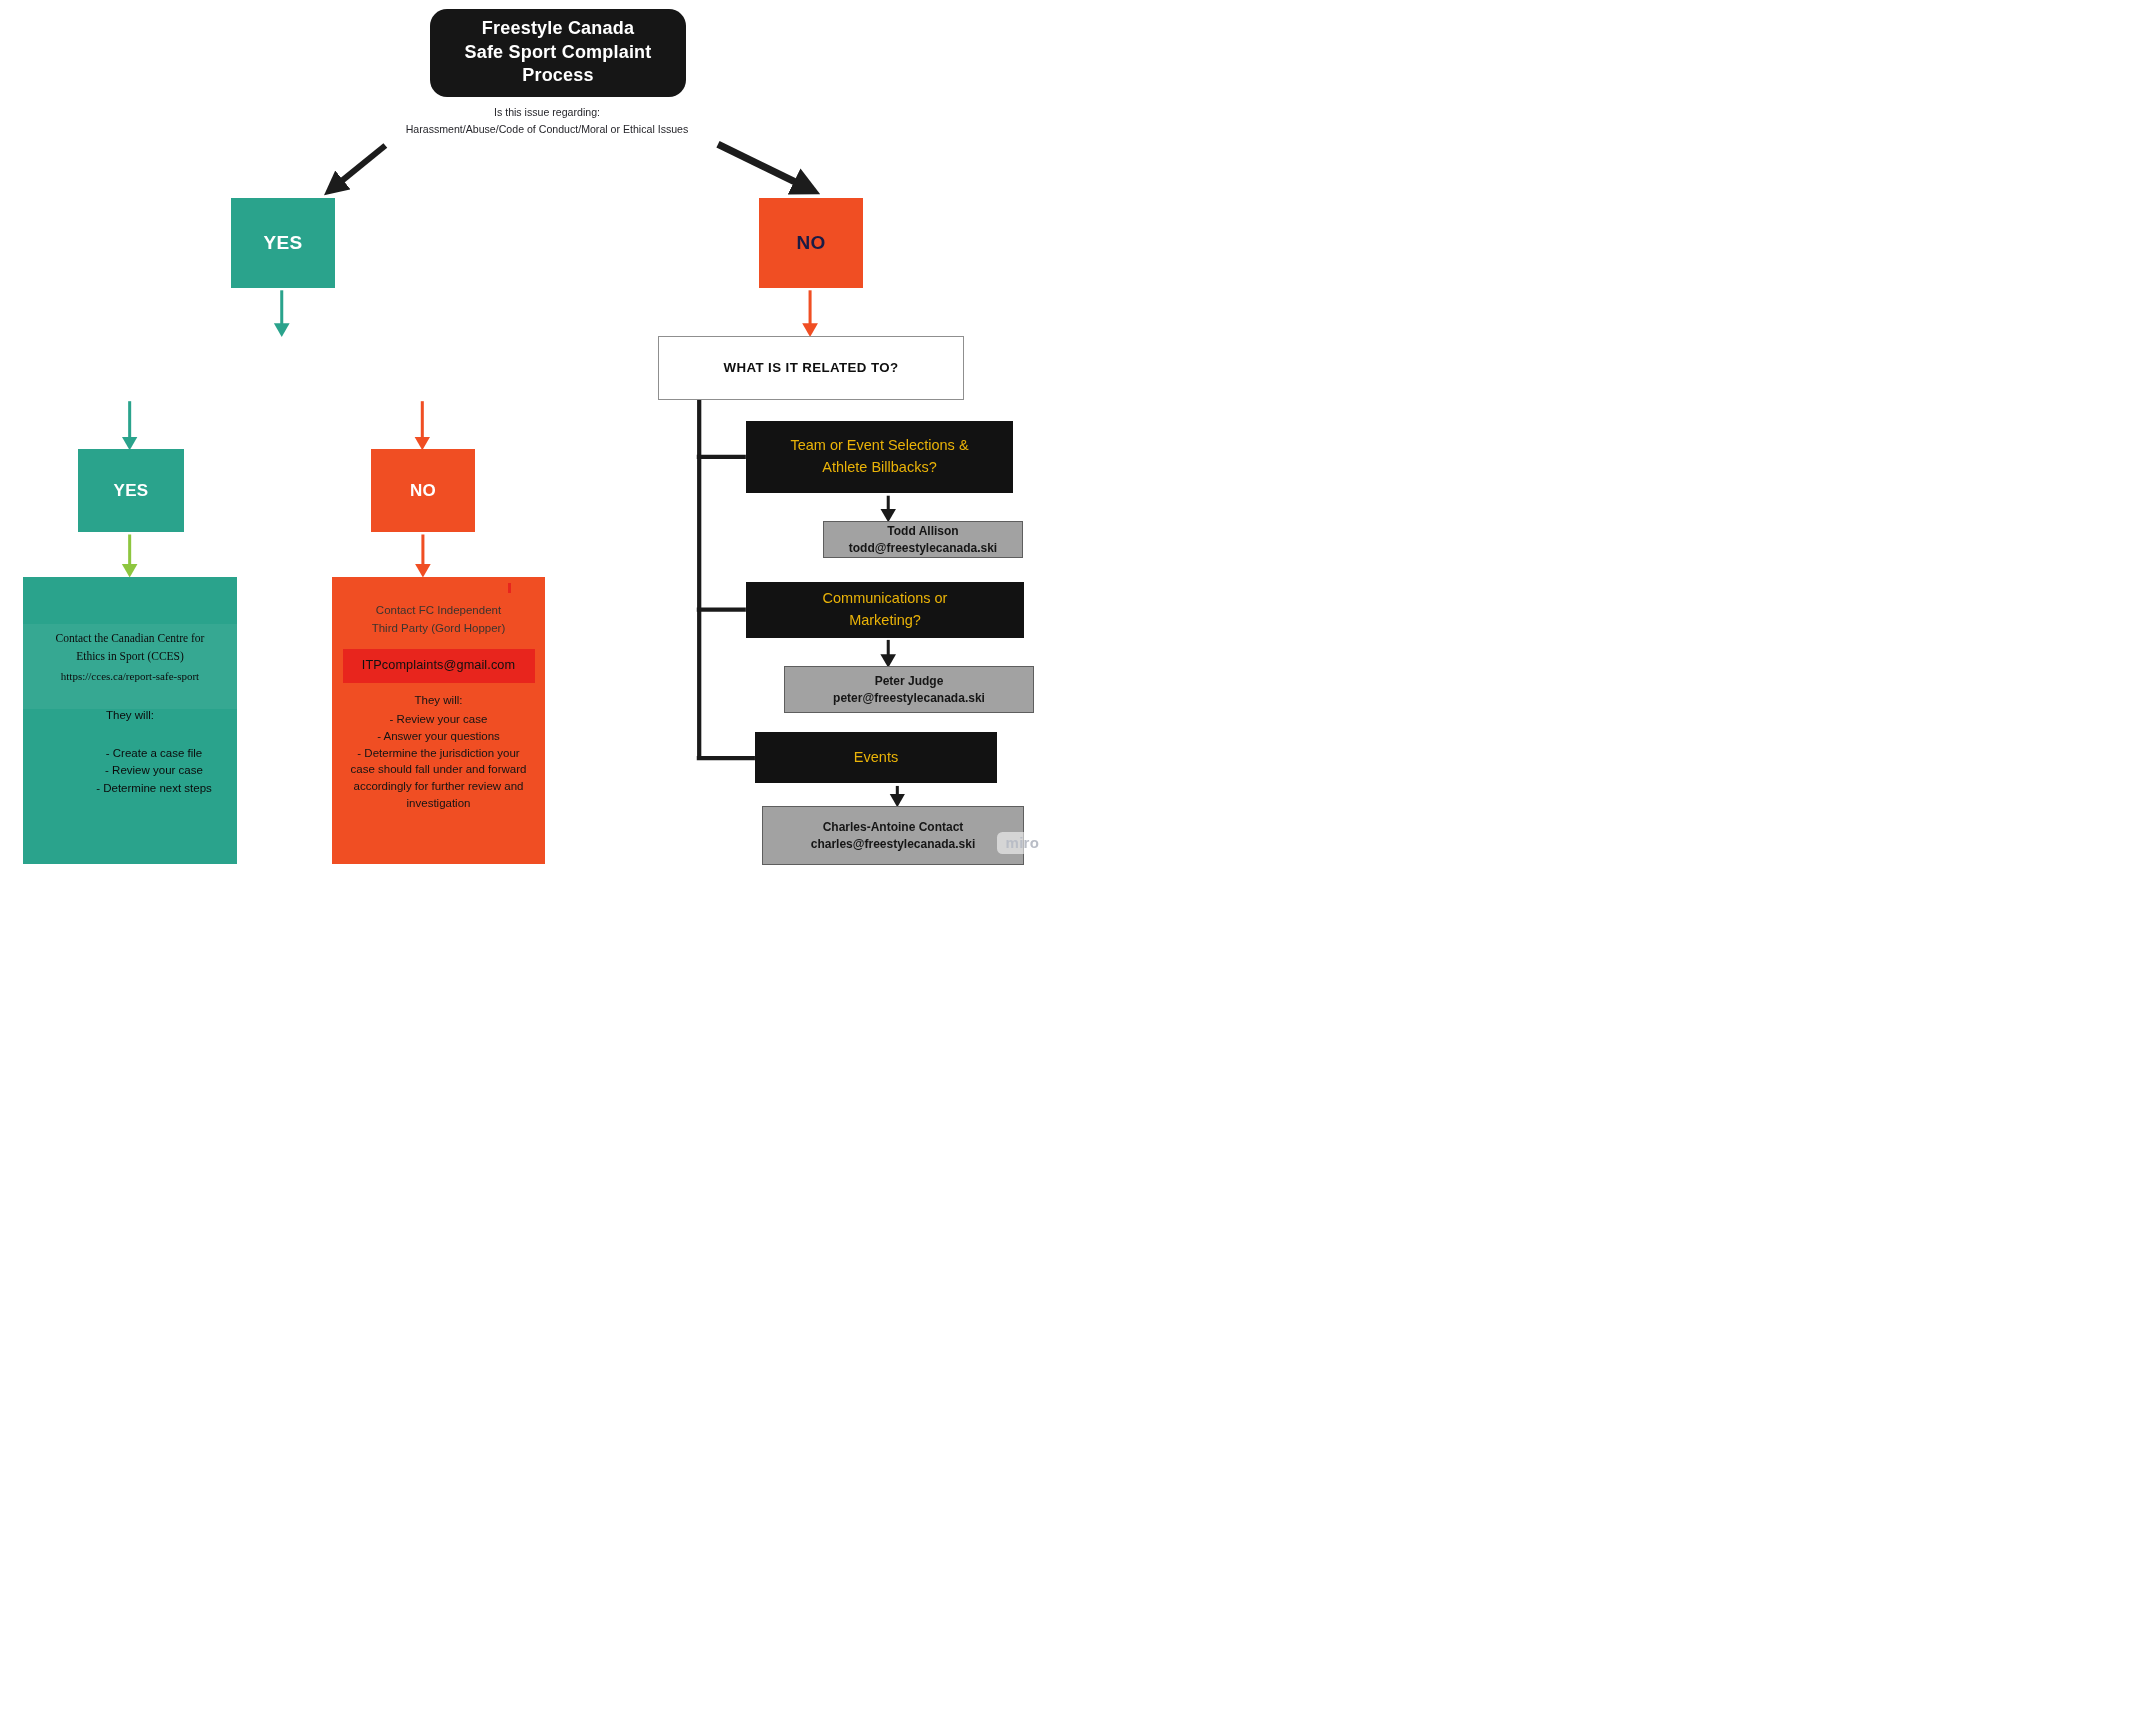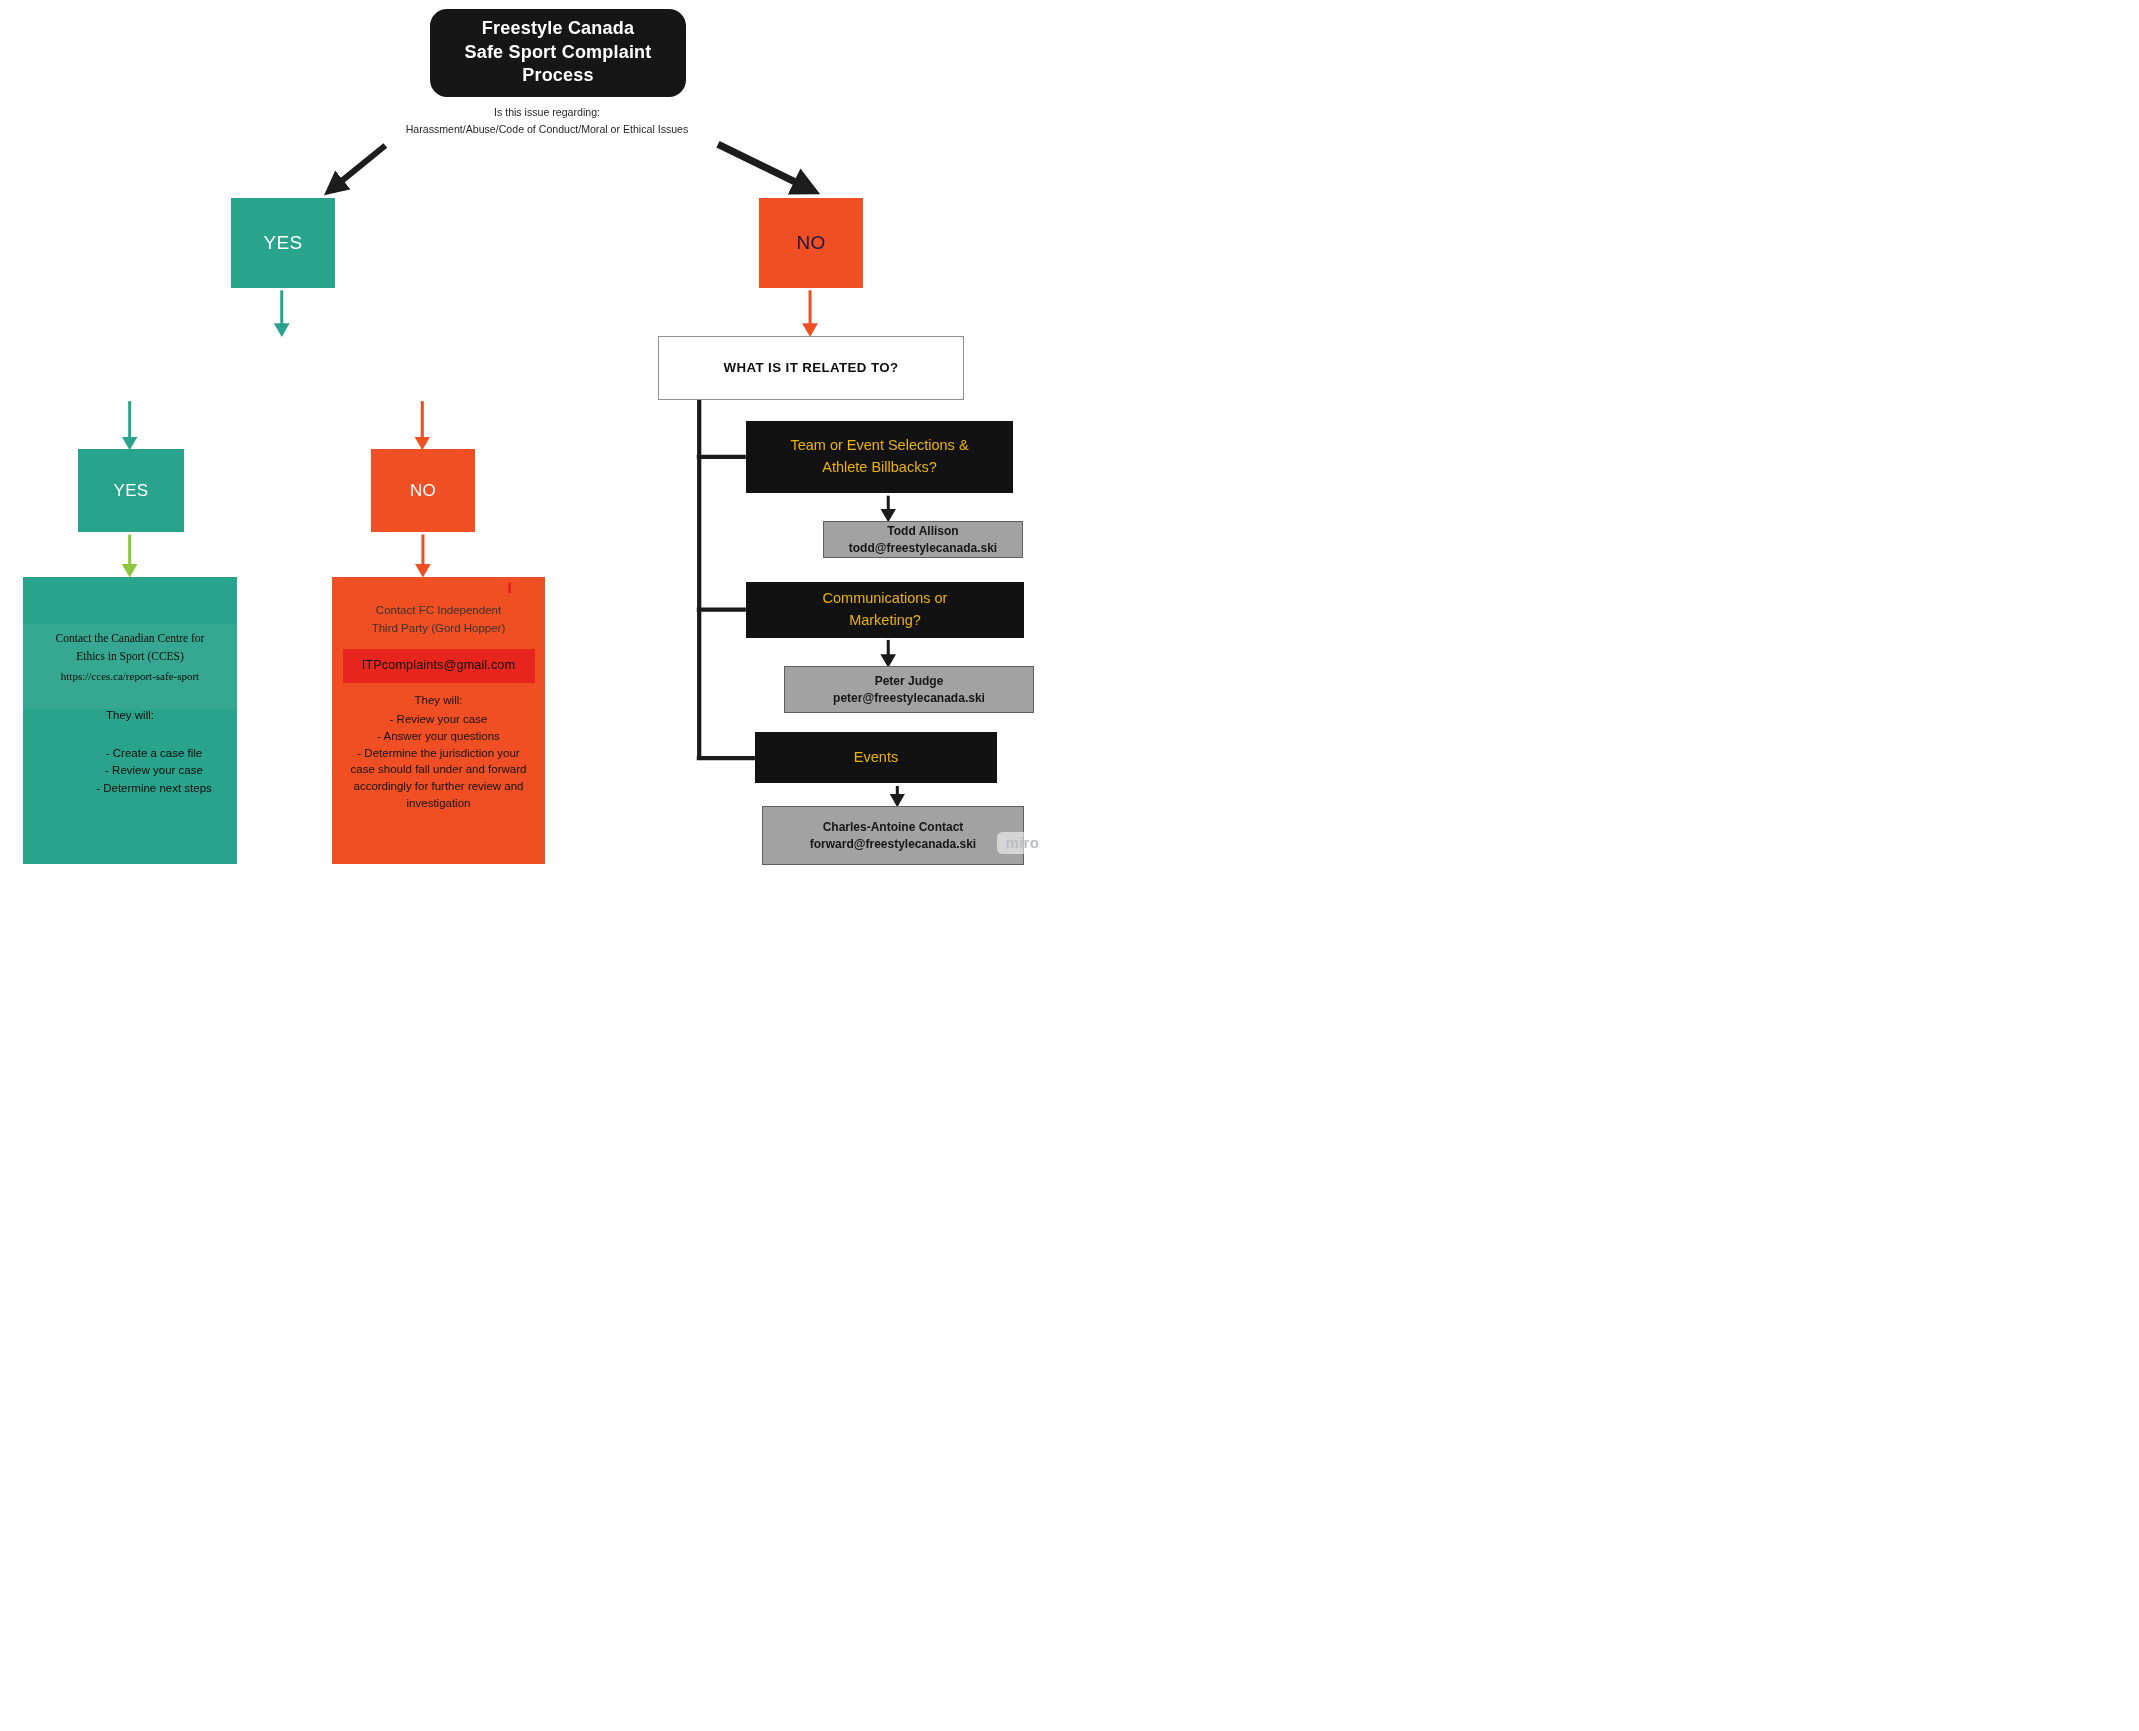--- a/index.html
+++ b/index.html
@@ -19,21 +19,21 @@
   .box{
     position:absolute;box-sizing:border-box;display:flex;align-items:center;
     justify-content:center;text-align:center;z-index:2;
   }
   .preline{white-space:pre-line;}
   .title-box{
     background:var(--ink);color:#fff;border-radius:17px;
     font-size:18px;font-weight:bold;line-height:1.3;letter-spacing:0.2px;
   }
   .intro{position:absolute;z-index:2;text-align:center;color:#26262b;font-size:10.6px;line-height:1.6;}
-  .decision{font-weight:normal;font-size:19px;letter-spacing:0.3px;}
+  .decision{font-weight:bold;font-size:19px;letter-spacing:0.3px;}
   .decision.small{font-size:17px;}
   .teal-bg{background:var(--teal);color:#ffffff;}
   .orange-bg{background:var(--orange);color:#ffffff;}
   .navy-text{color:#1a1b45;}
   .q-box{
     background:#fff;border:0.9px solid #8f8f8f;color:#0f0f0f;
     font-weight:bold;font-size:14px;line-height:1.4;
   }
   .what-box{letter-spacing:0.4px;font-size:13.3px;}
   .cssp{font-family:"DejaVu Sans",sans-serif;letter-spacing:0.4px;margin:0 5.5px;}
@@ -209,20 +209,20 @@
       <div class="contact-email">peter@freestylecanada.ski</div>
     </div>
   </div>
 
   <div class="box black-box" style="left:755px;top:732px;width:242px;height:51px;">
     <div class="preline">Events</div>
   </div>
   <div class="box gray-box" style="left:762px;top:806px;width:262px;height:59px;">
     <div>
       <div class="contact-name">Charles-Antoine Contact</div>
-      <div class="contact-email">forward@freestylecanada.ski</div>
+      <div class="contact-email">charles@freestylecanada.ski</div>
     </div>
   </div>
 
   <div class="watermark">miro</div>
 
 </div>
 
 
 </body></html>

